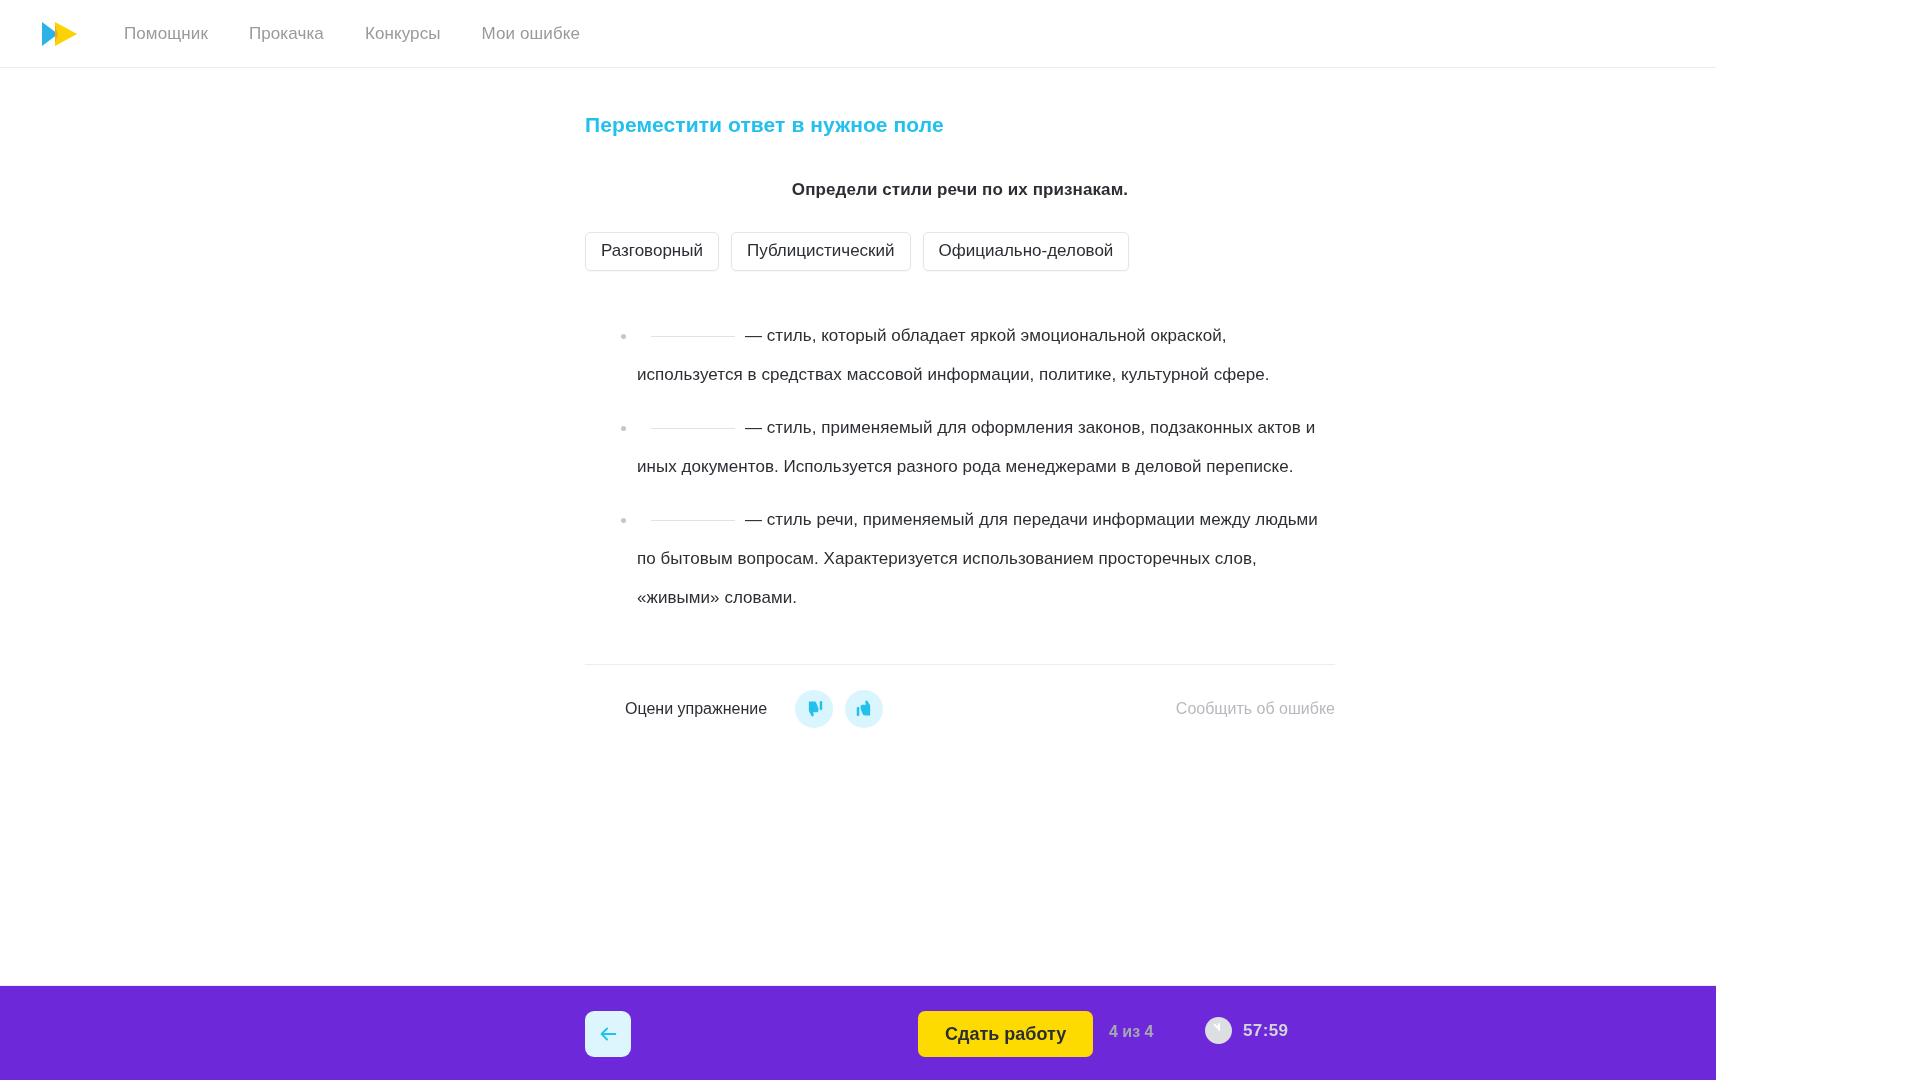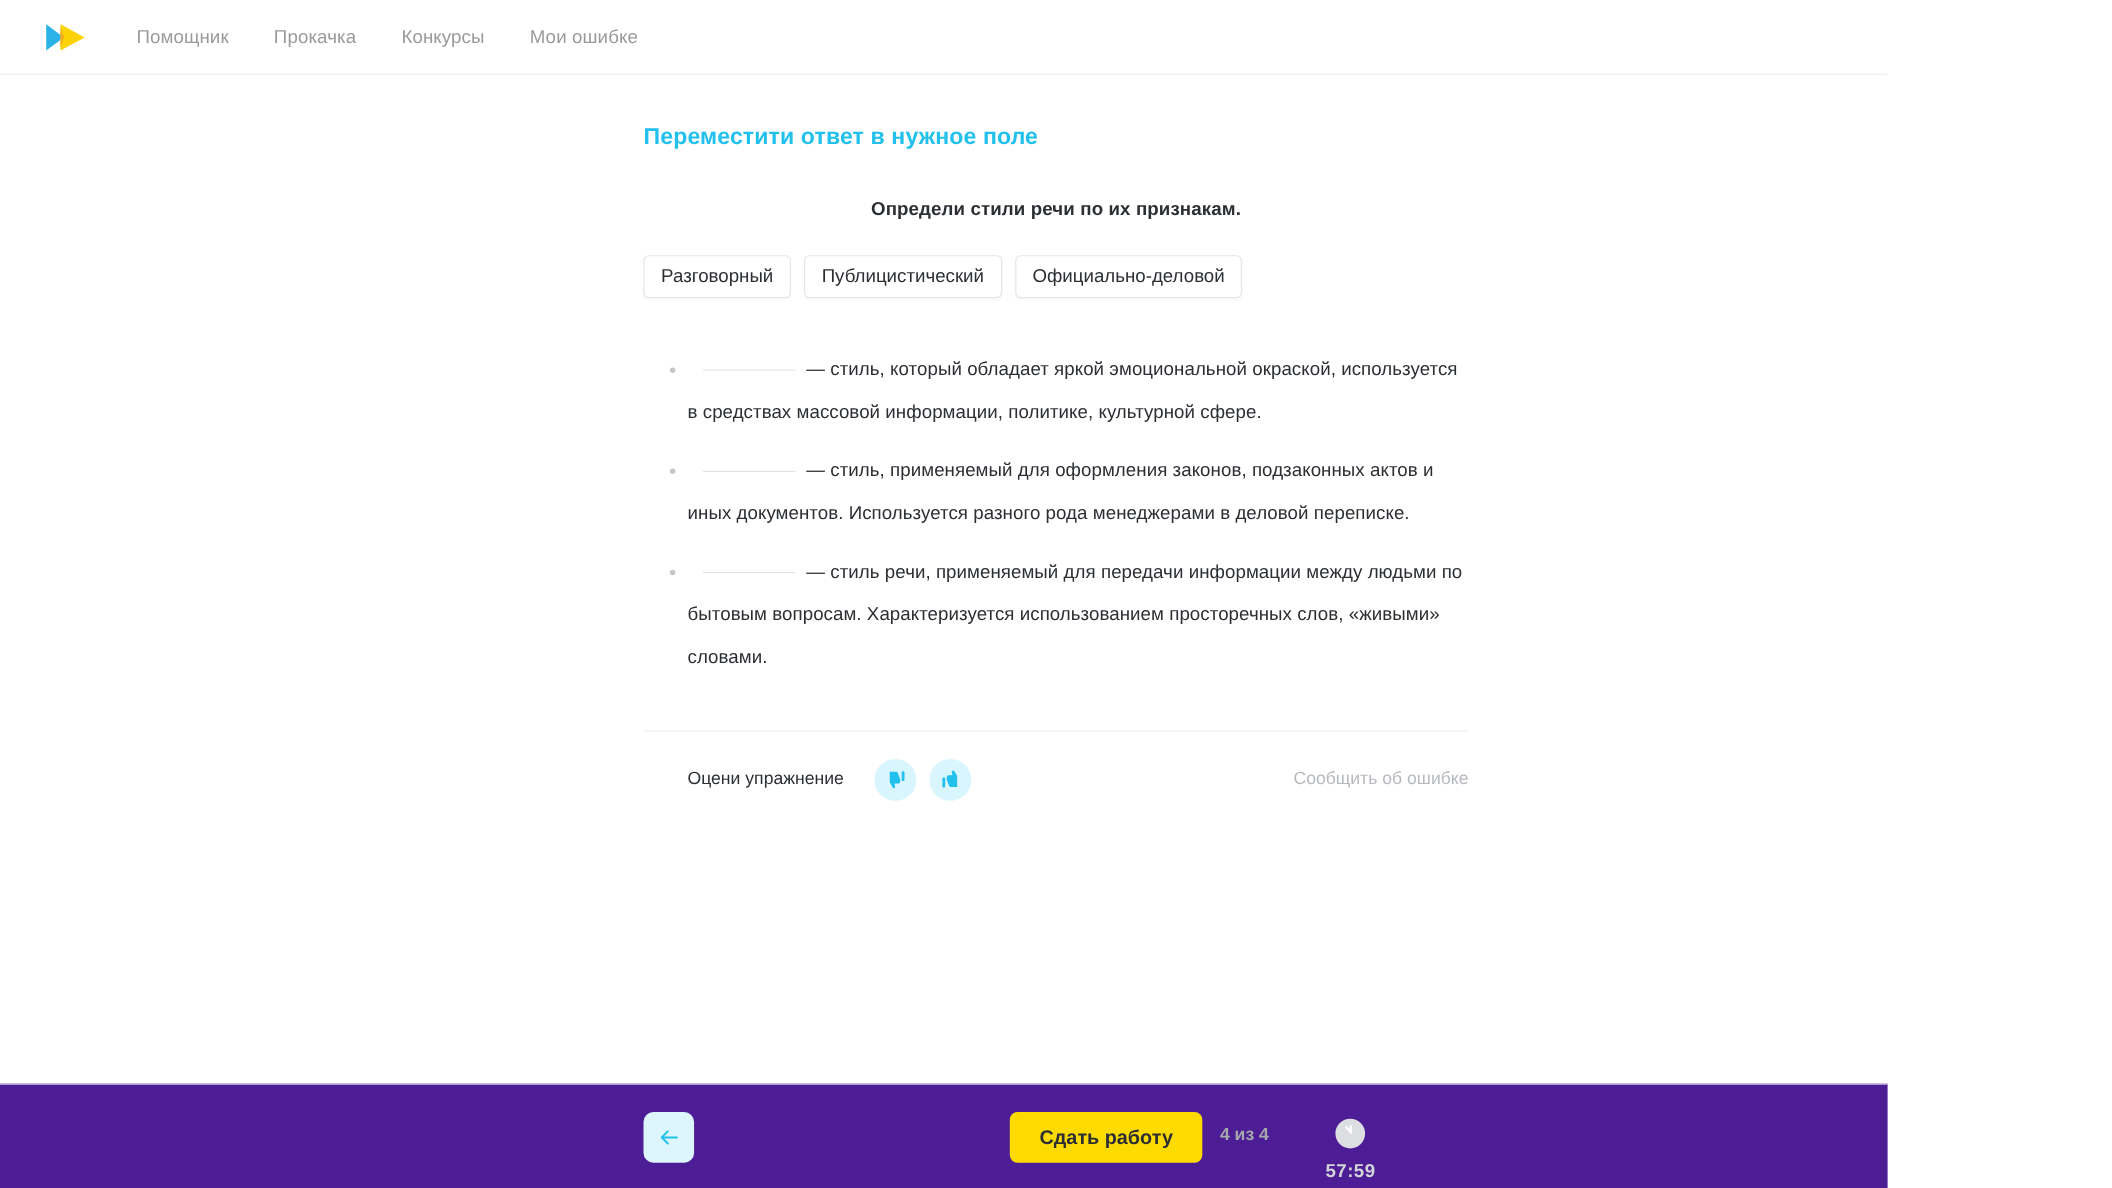--- a/index.html
+++ b/index.html
@@ -103,21 +103,21 @@
     line-height: 1.15;
     cursor: grab;
     user-select: none;
     box-shadow: 0 1px 2px rgba(16,24,40,0.04);
     white-space: nowrap;
   }
 
   
   .statements {
     list-style: none;
-    margin: 4px;
+    margin: 16px;
     padding: 0;
   }
   .statement {
     position: relative;
     padding-left: 36px;
     font-size: 17px;
     line-height: 39px;
     color: #2b2e33;
     margin-bottom: 14px;
     letter-spacing: 0.05px;
@@ -178,21 +178,21 @@
     color: #b6b9be;
     cursor: pointer;
   }
 
   
   .footer {
     height: 95px;
     min-height: 95px;
     border-top: 1px solid #ececec;
     position: relative;
-    background: #4c1d95;
+    background: #6d28d9;
   }
   .footer-inner {
     position: absolute;
     left: 585px;
     top: 0;
     height: 95px;
     width: 800px;
     display: flex;
     align-items: center;
   }
@@ -233,21 +233,20 @@
     color: #a6a9ae;
     white-space: nowrap;
   }
   .timer {
     position: absolute;
     left: 620px;
     top: 31px;
     display: flex;
     align-items: center;
     gap: 11px;
-    flex-direction: column;
   }
   .clock-icon {
     width: 27px;
     height: 27px;
     border-radius: 50%;
     background: #dcdee1;
     position: relative;
   }
   .clock-icon::before,
   .clock-icon::after {

